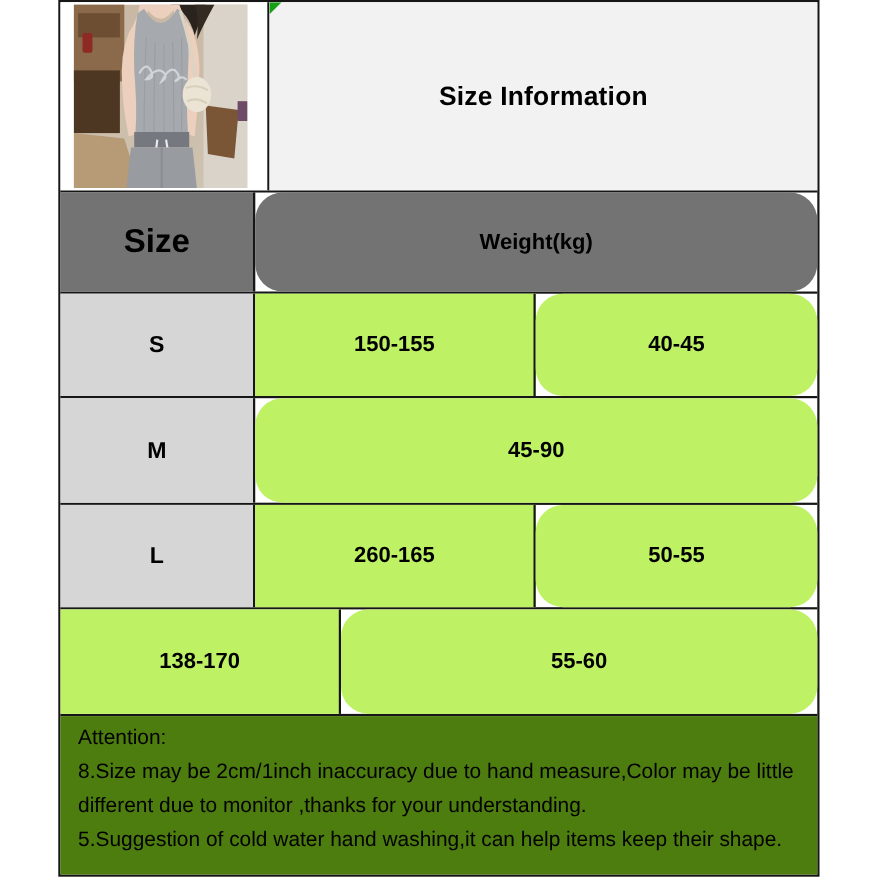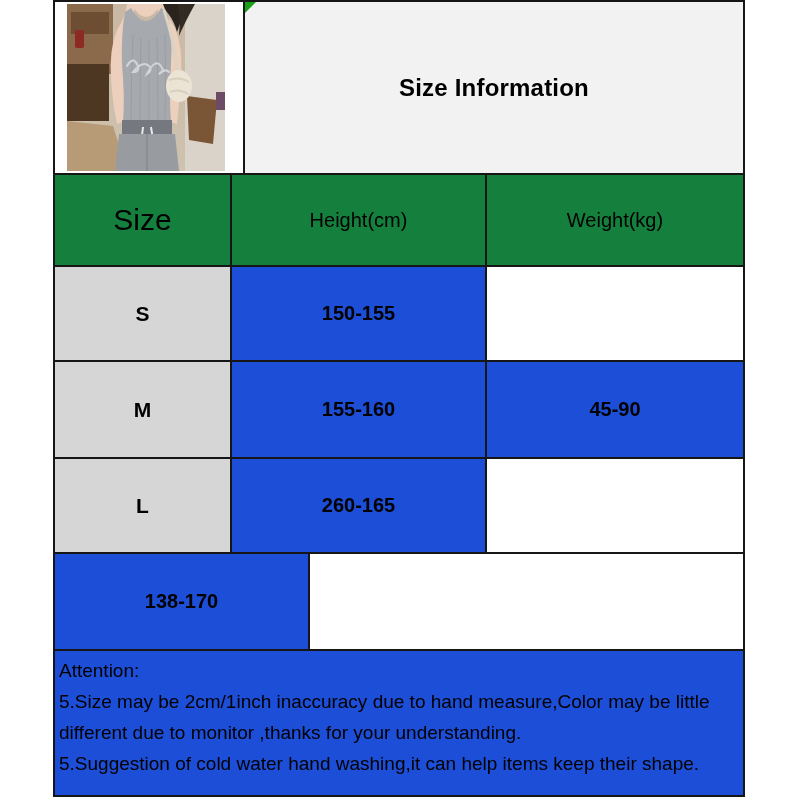--- a/index.html
+++ b/index.html
@@ -70,48 +70,48 @@
     border-right: 11px solid transparent;
   }
   .title-text {
     font-size: 24px;
     font-weight: bold;
     letter-spacing: 0.2px;
   }
   
   .header-row { height: 92px; }
   .header-row .cell {
-    background: #15803d;
-    font-weight: normal;
+    background: #737373;
+    font-weight: bold;
     font-size: 20px;
   }
   .header-row .size-head { font-size: 30px; }
   .c1 { width: 177px; border-right: 2px solid #161616; }
   .c2 { width: 255px; border-right: 2px solid #161616; }
-  .c3 { flex: 1; }
+  .c3 { flex: 1; border-radius: 25px; }
   
   .data-row .c1 {
     background: #d6d6d6;
     font-weight: bold;
     font-size: 21px;
   }
   .data-row .c2, .data-row .c3 {
-    background: #1d4ed8;
+    background: #bef264;
     font-weight: bold;
     font-size: 20px;
   }
   .h95 { height: 95px; }
   .h97 { height: 97px; }
   
   .attention-row {
     flex: 1 1 auto;
     border-bottom: none;
     display: block;
-    background: #1d4ed8;
-    padding: 4px 8px 0 4px;
+    background: #4d7c0f;
+    padding: 4px 8px 0 16px;
     font-size: 19px;
     line-height: 31px;
   }
   .attention-row div { white-space: normal; }
 </style>
 </head>
 <body>
 
 <div class="sheet">
   <div class="chart">
@@ -152,41 +152,42 @@
         </svg>
       </div>
       <div class="cell title-cell">
         <span class="corner-flag"></span>
         <span class="title-text">Size Information</span>
       </div>
     </div>
 
     <div class="row header-row">
       <div class="cell c1 size-head">Size</div>
-      <div class="cell c2">Height(cm)</div>
       <div class="cell c3">Weight(kg)</div>
     </div>
 
     <div class="row data-row h95">
       <div class="cell c1">S</div>
       <div class="cell c2">150-155</div>
+      <div class="cell c3">40-45</div>
     </div>
     <div class="row data-row h97">
       <div class="cell c1">M</div>
-      <div class="cell c2">155-160</div>
       <div class="cell c3">45-90</div>
     </div>
     <div class="row data-row h95">
       <div class="cell c1">L</div>
       <div class="cell c2">260-165</div>
+      <div class="cell c3">50-55</div>
     </div>
     <div class="row data-row h97">
       <div class="cell c2">138-170</div>
+      <div class="cell c3">55-60</div>
     </div>
 
     <div class="row attention-row">
       <div>Attention:</div>
-      <div>5.Size may be 2cm/1inch inaccuracy due to hand measure,Color may be little different due to monitor ,thanks for your understanding.</div>
+      <div>8.Size may be 2cm/1inch inaccuracy due to hand measure,Color may be little different due to monitor ,thanks for your understanding.</div>
       <div>5.Suggestion of cold water hand washing,it can help items keep their shape.</div>
     </div>
 
   </div>
 </div>
 
 </body></html>

